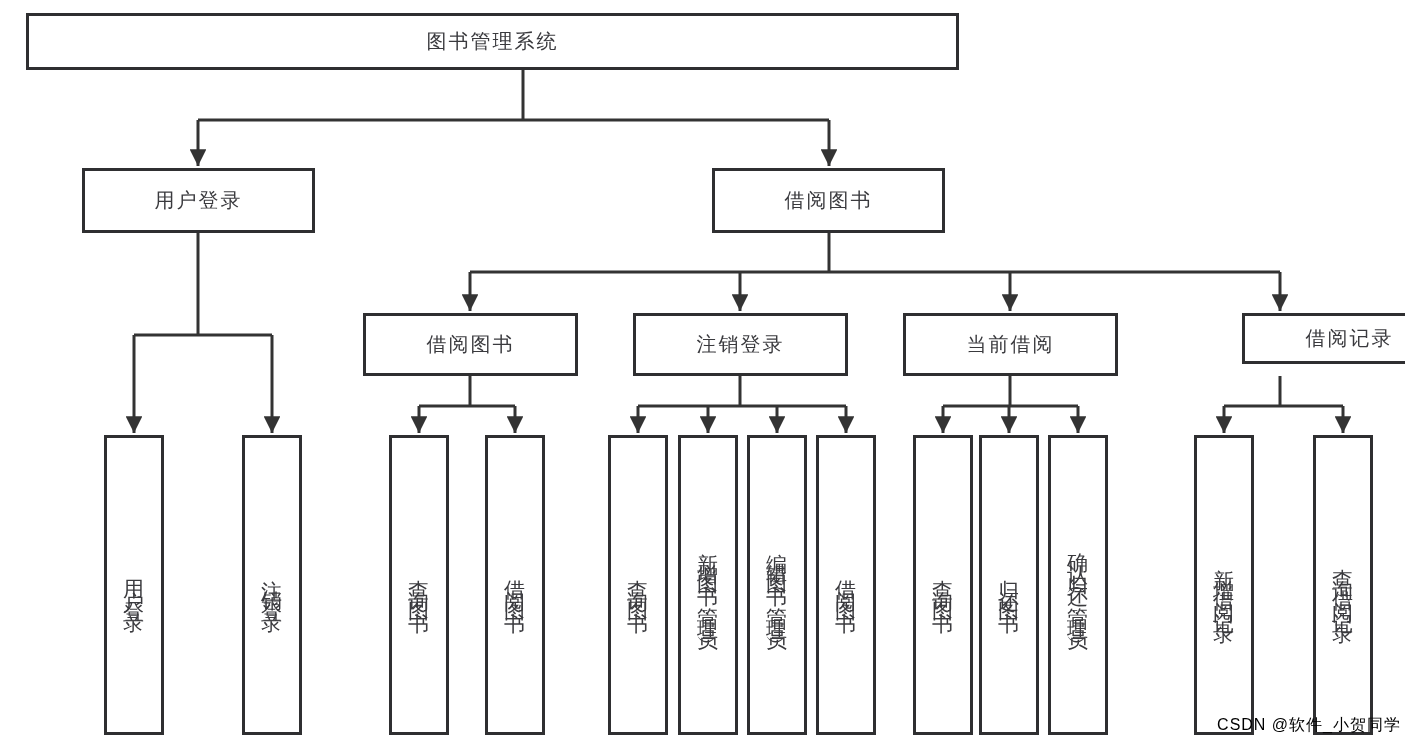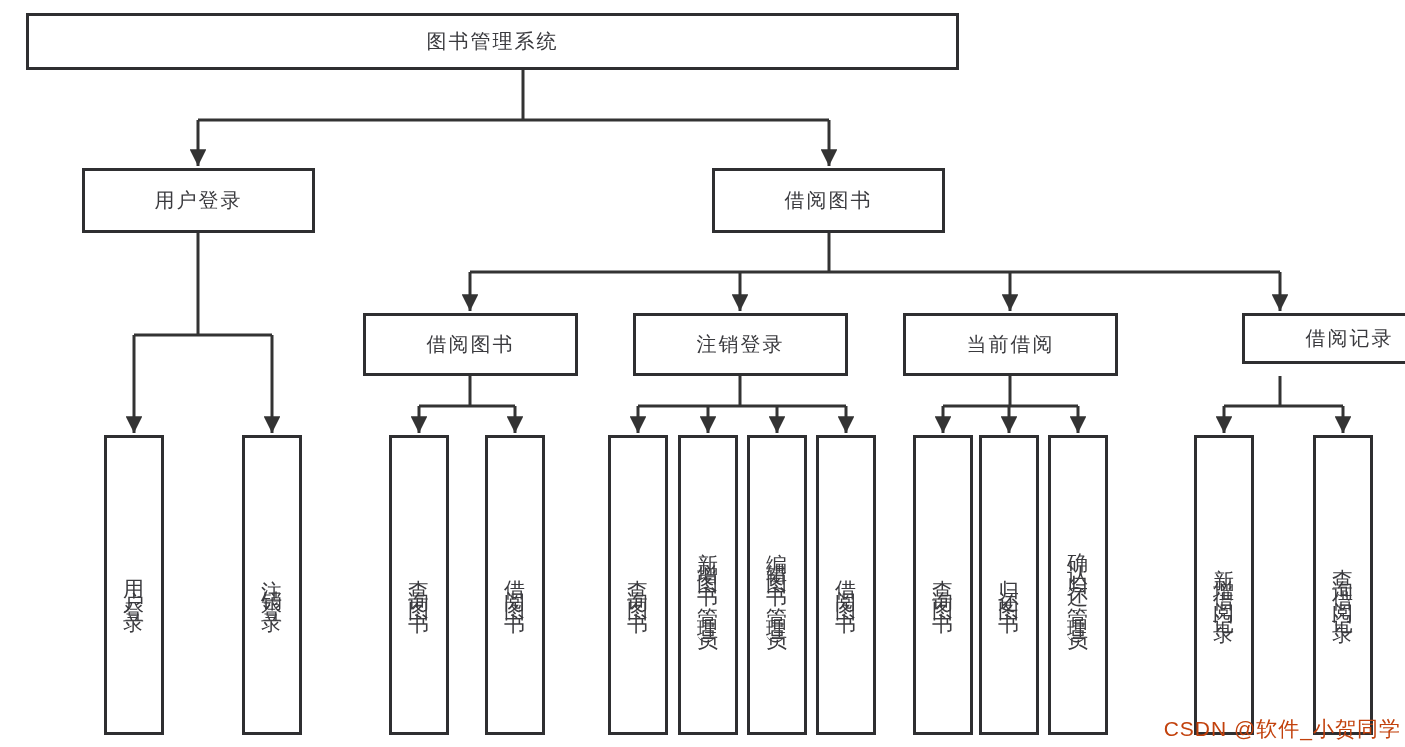--- a/index.html
+++ b/index.html
@@ -44,22 +44,22 @@
     font-size: 21px;
     letter-spacing: 11px;
     line-height: 1;
     white-space: normal;
   }
   .watermark {
     position: absolute;
     right: 4px;
     top: 715px;
     z-index: 3;
-    font-size: 21px;
-    color: #c2410c;
+    font-size: 16px;
+    color: #000000;
     letter-spacing: 1px;
     white-space: nowrap;
   }
 </style>
 </head>
 <body>
 
 <div class="canvas">
 
   <svg class="connectors" viewBox="0 0 1405 747" xmlns="http://www.w3.org/2000/svg">

